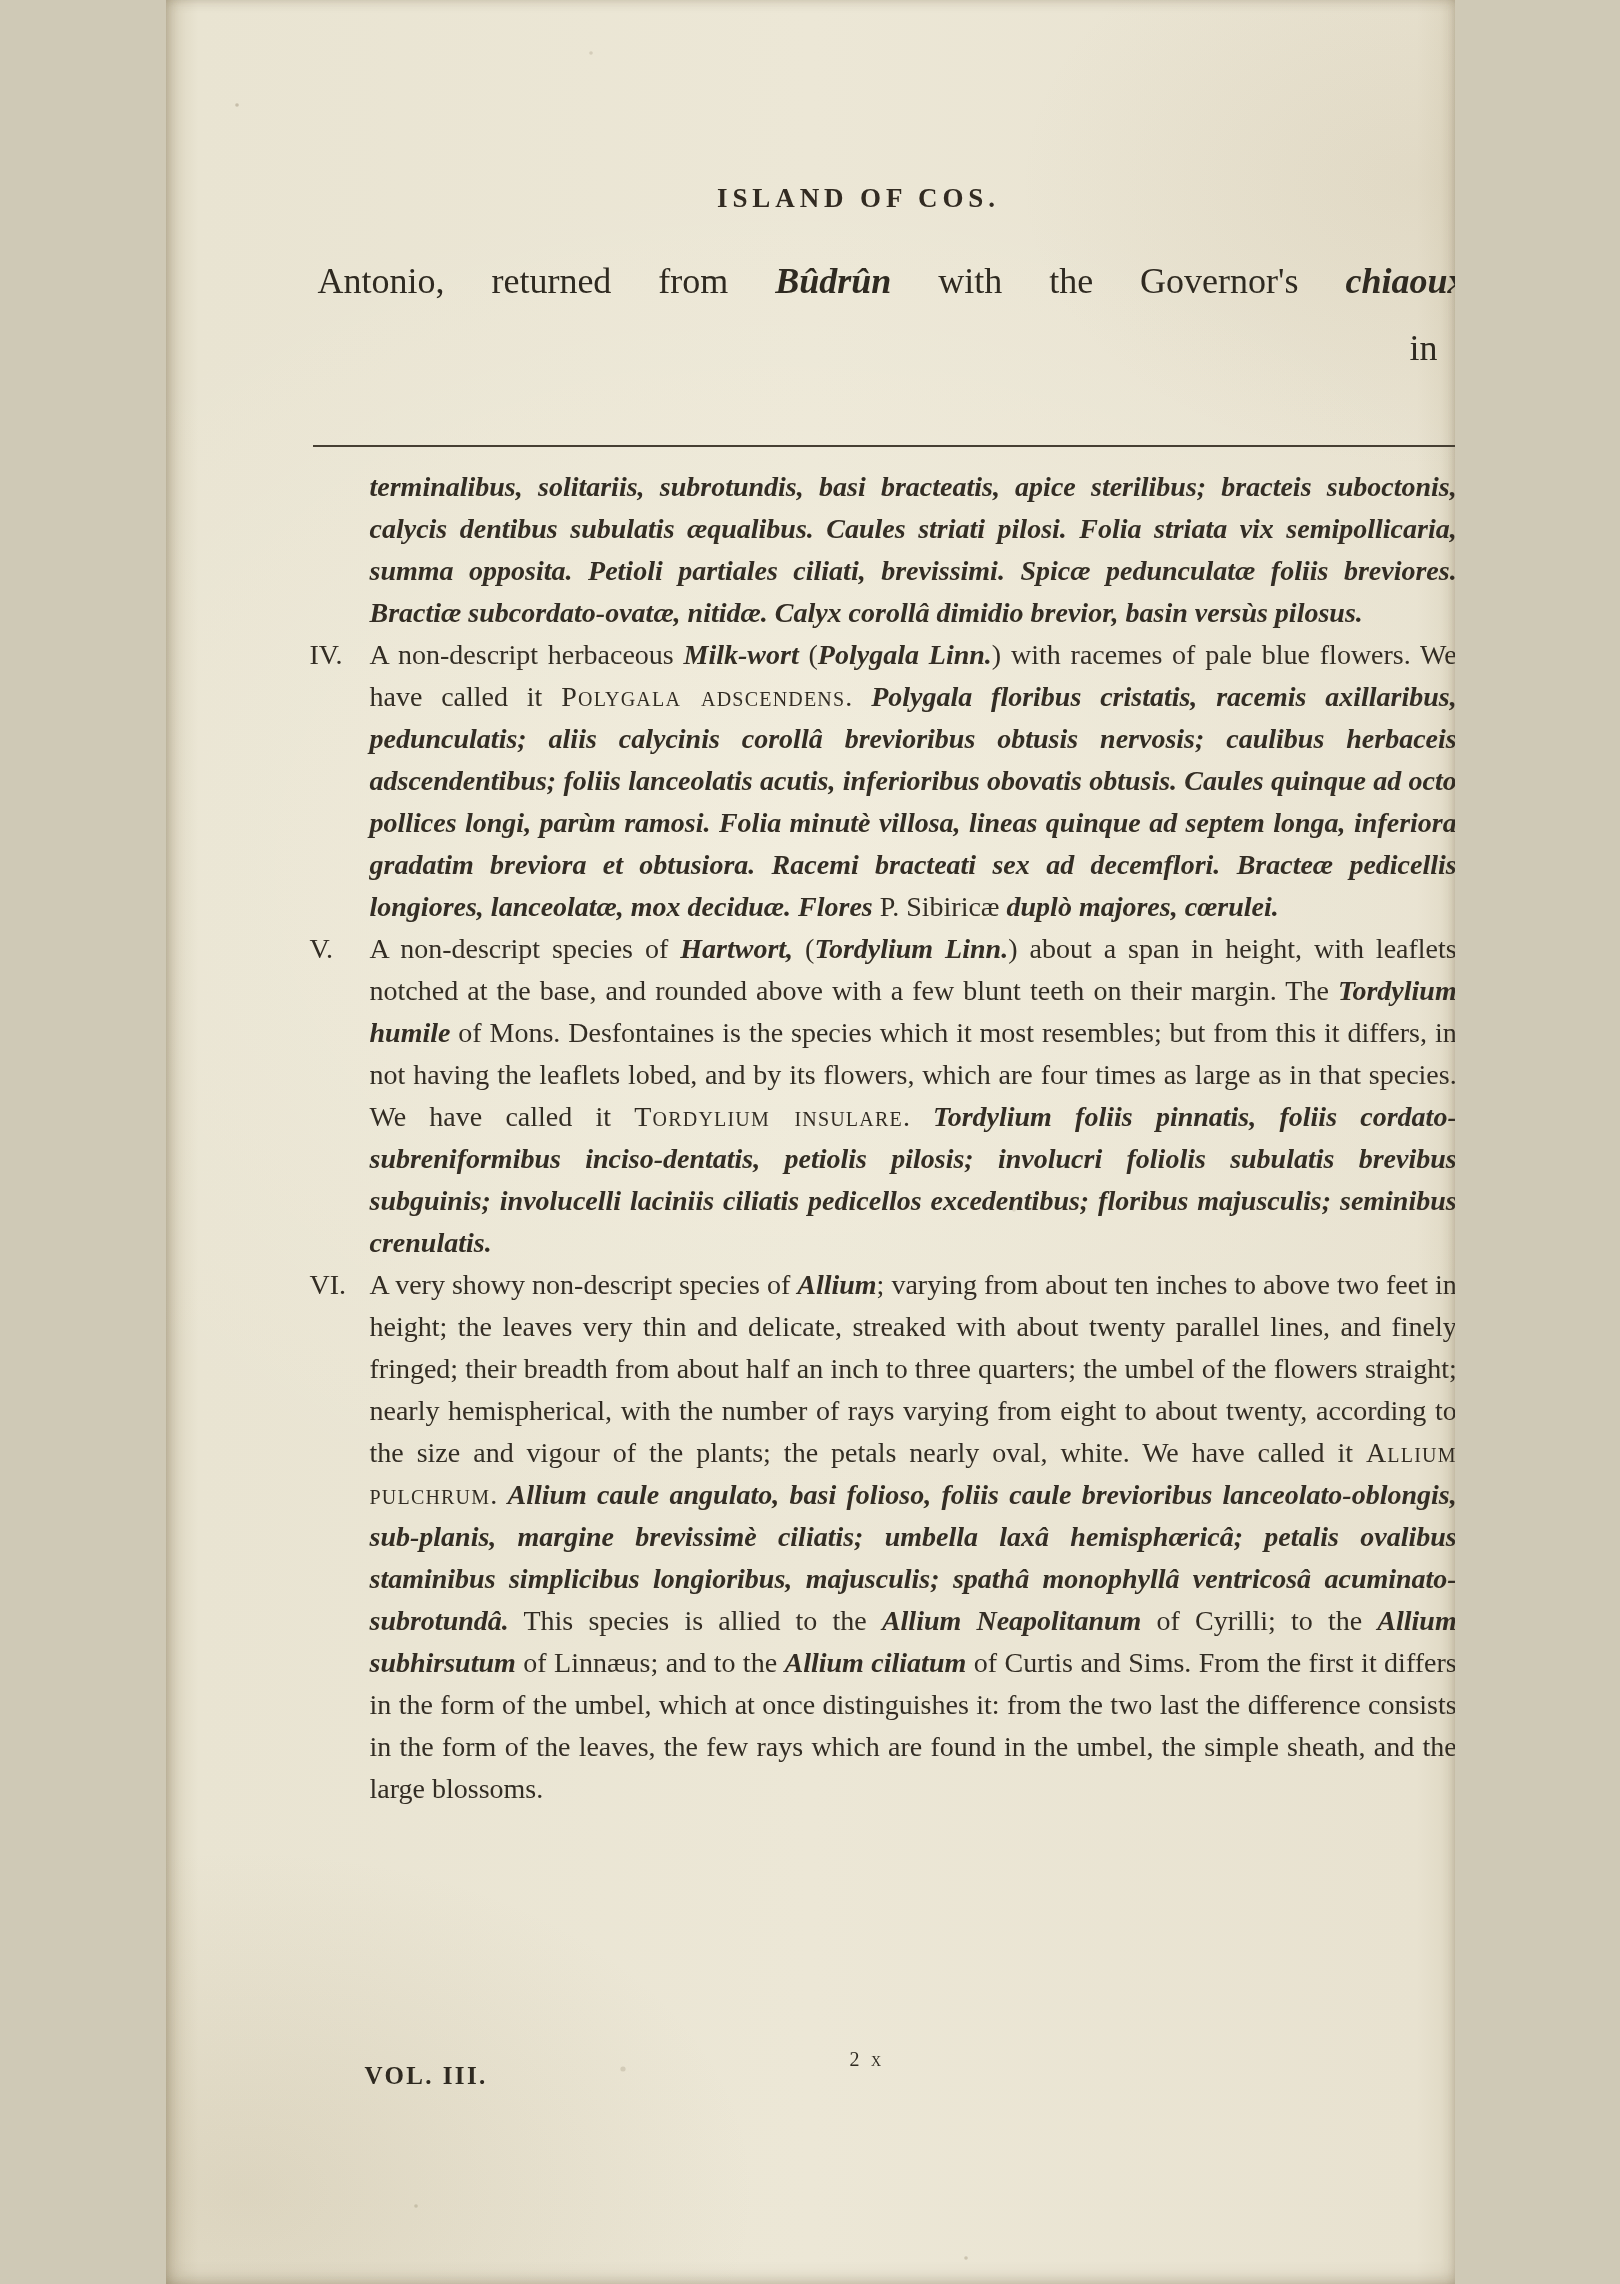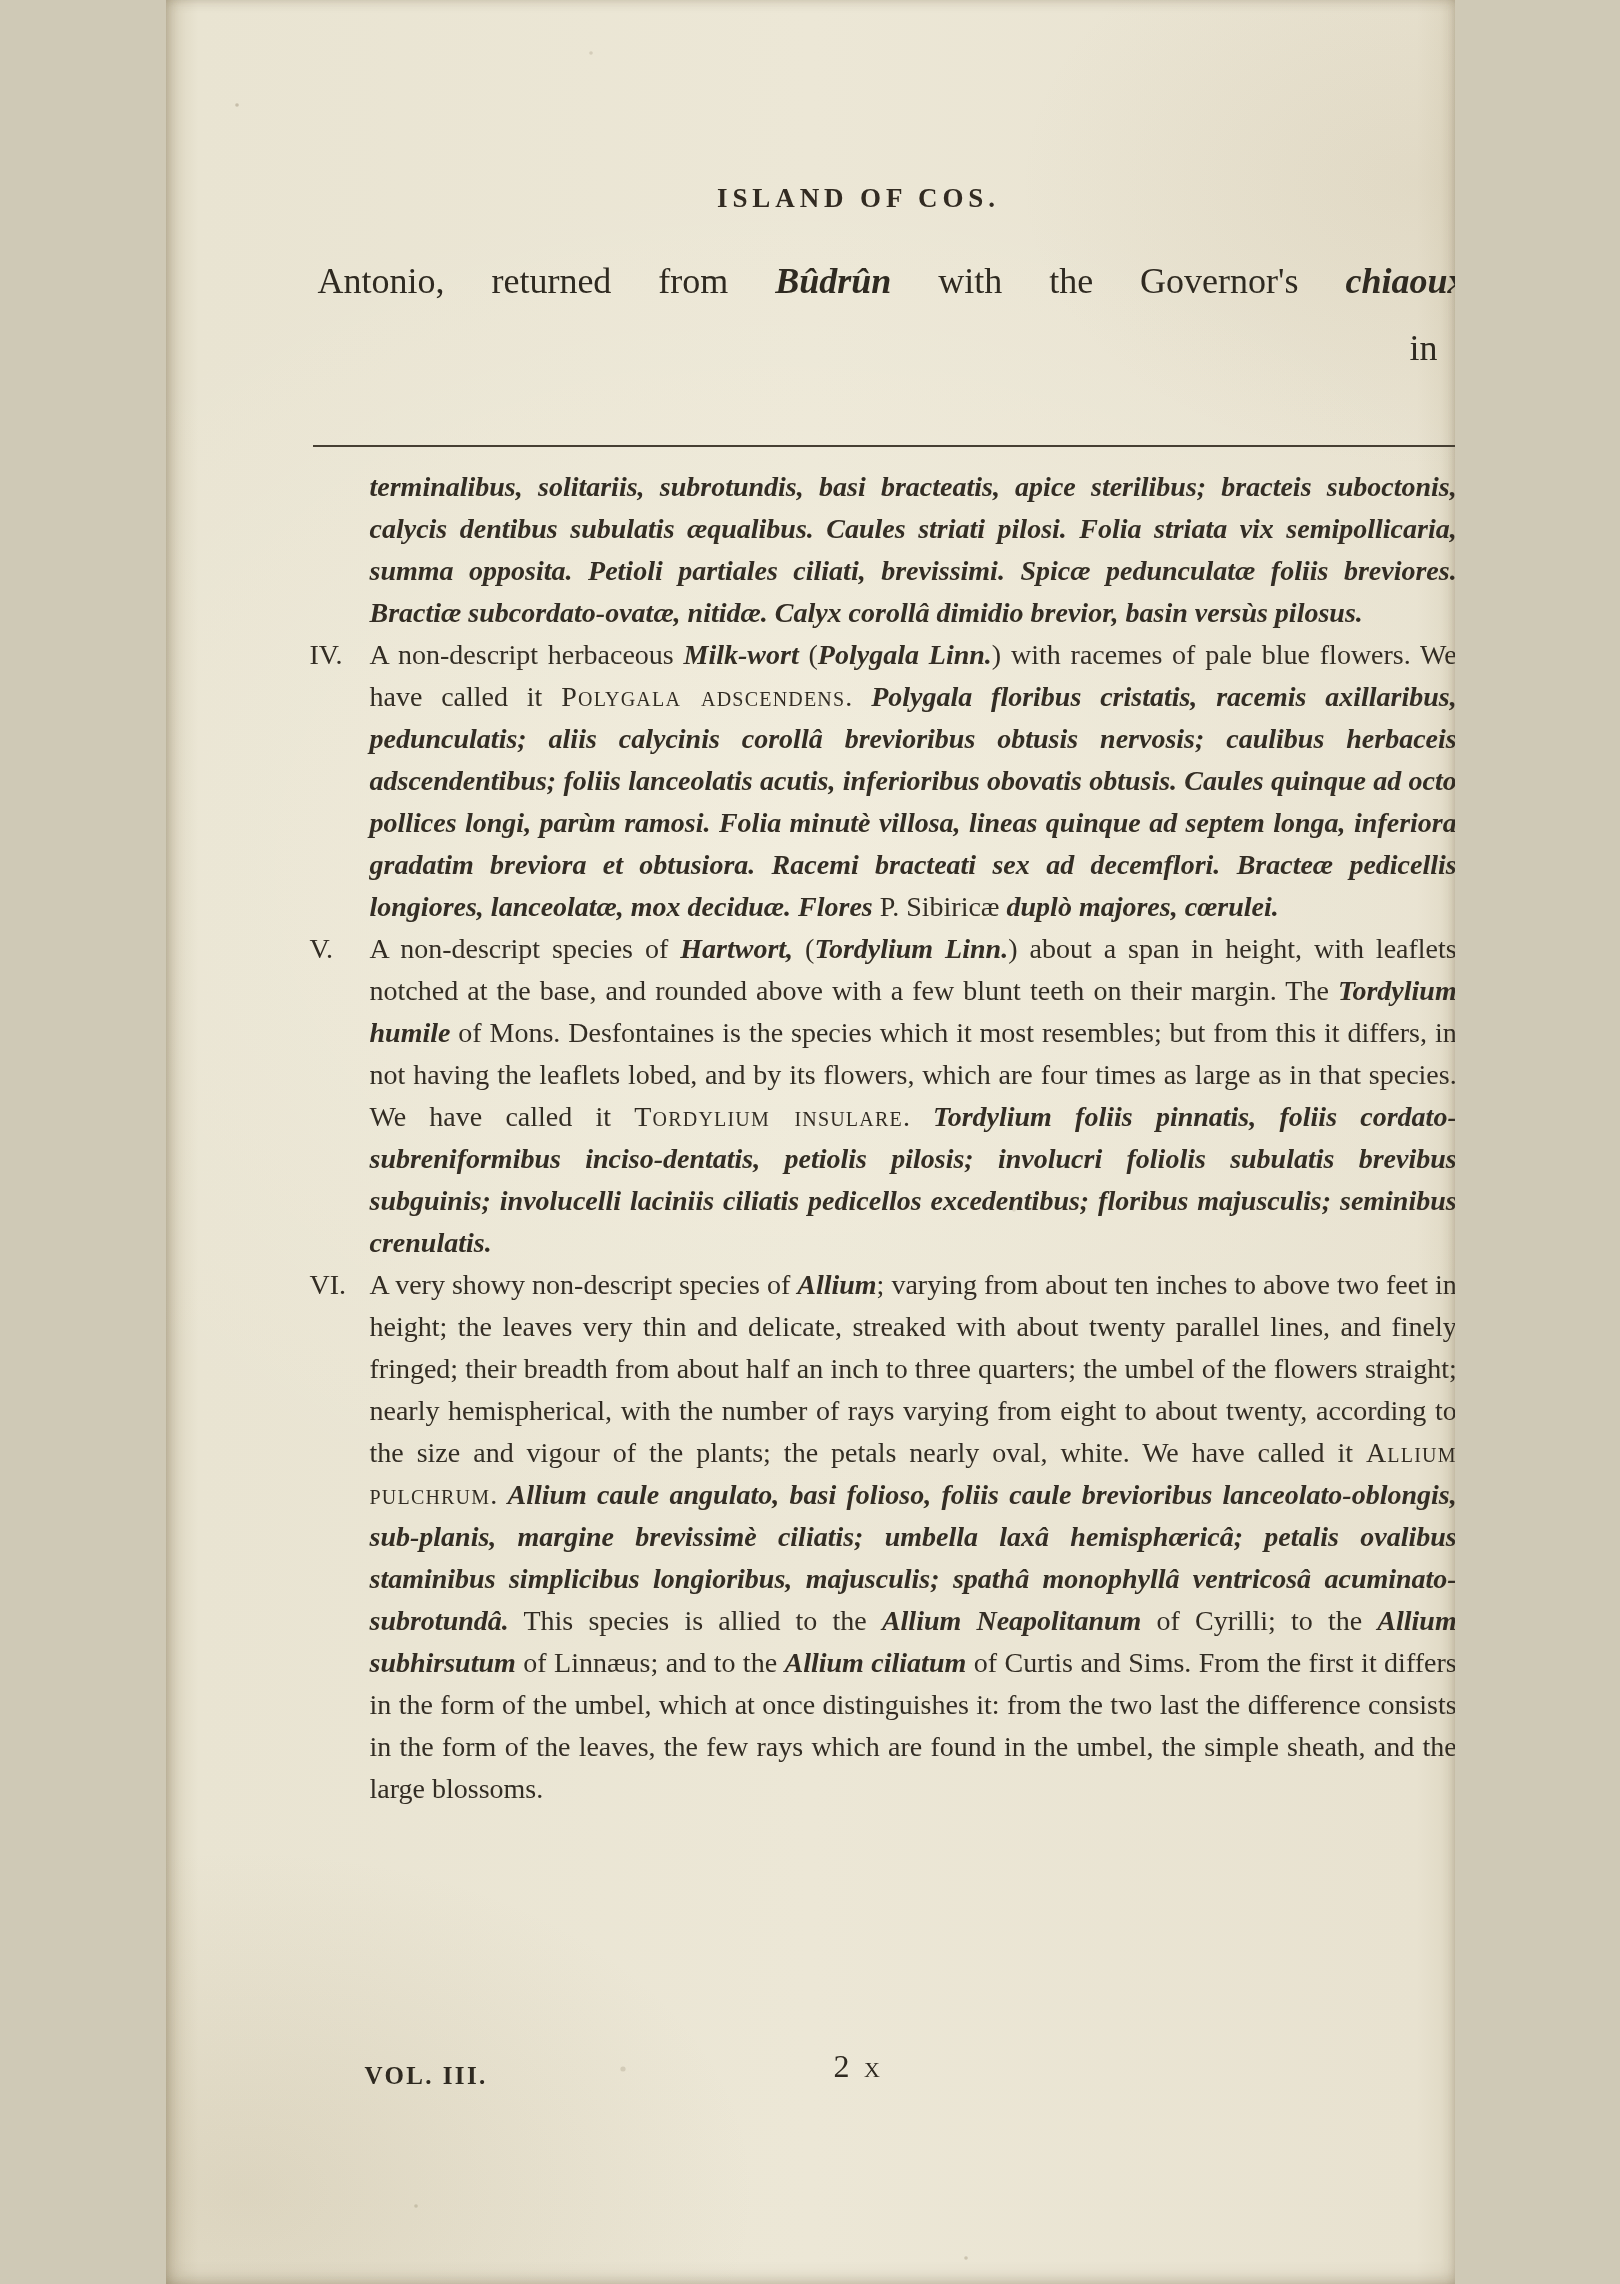--- a/index.html
+++ b/index.html
@@ -74,21 +74,21 @@
     text-align:left; font-style:normal;
   }
   .fn-text{ text-align:justify; }
   .it{ font-style:italic;font-weight:bold; }
   .sc{ font-variant:small-caps; letter-spacing:1.2px; }
   .footer{
     position:absolute; top:2050px; left:152px; width:1157px; height:49px;
     font-size:25px; color:#2f2a21;
   }
   .vol{ position:absolute; left:47px; top:12px; letter-spacing:2.4px; font-weight:bold; }
-  .sig{ position:absolute; left:516px; top:-1.6px; font-size:32px; font-variant:small-caps; letter-spacing:3.3px; }
+  .sig{ position:absolute; left:532px; top:-1.6px; font-size:20px; font-variant:small-caps; letter-spacing:3.3px; }
 </style>
 </head>
 <body>
 
 <div class="page">
 
   <div class="specks"></div>
 
   <div class="running-title">ISLAND OF COS.</div>
 

